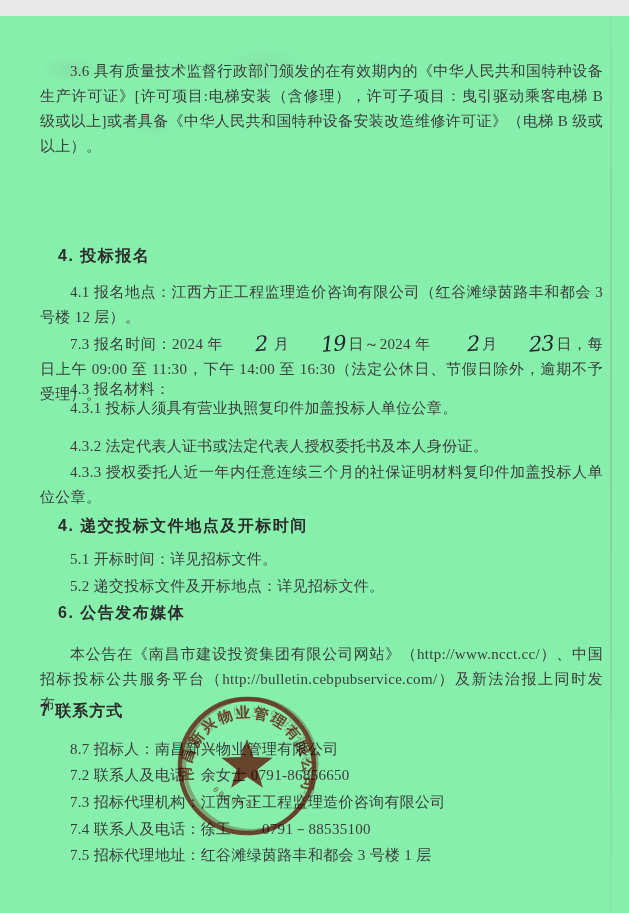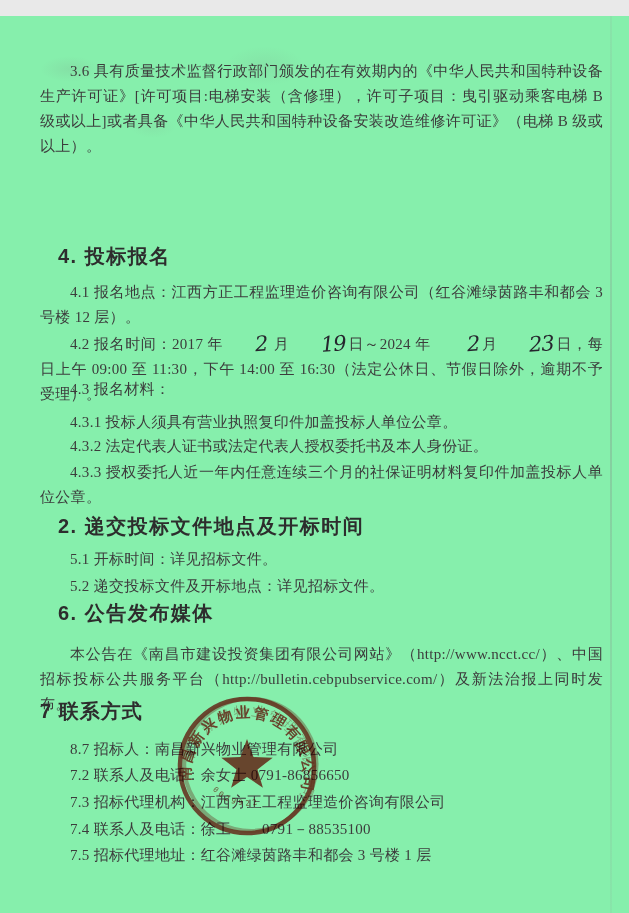--- a/index.html
+++ b/index.html
@@ -31,21 +31,21 @@
     font-size:15px; line-height:25px;
     letter-spacing:.3px;
     text-align:justify;
     text-indent:2em;
     color:#3c3c3c;
   }
   p.sub { text-align:left; }
   h2.sec {
     position:absolute; left:58px; right:26px;
     font-family:"Liberation Sans","DejaVu Sans",sans-serif;
-    font-size:20px; font-weight:bold; color:#2d2d2d;
+    font-size:16px; font-weight:bold; color:#2d2d2d;
     letter-spacing:1.5px; line-height:24px;
   }
   h2.sec.flush { left:40px; letter-spacing:1px; }
   .hw {
     display:inline-block;
     font-family:"DejaVu Serif","Liberation Serif",serif;
     font-style:italic;
     font-size:21px; line-height:16px;
     font-weight:500;
     color:#26262e;
@@ -69,28 +69,28 @@
   <div class="smudge a"></div>
   <div class="smudge b"></div>
   <div class="smudge c"></div>
   <div class="scanline"></div>
 
   <p class="body" style="top:43px">3.6 具有质量技术监督行政部门颁发的在有效期内的《中华人民共和国特种设备生产许可证》[许可项目:电梯安装（含修理），许可子项目：曳引驱动乘客电梯 B 级或以上]或者具备《中华人民共和国特种设备安装改造维修许可证》（电梯 B 级或以上）。</p>
 
   <h2 class="sec" style="top:228px">4.  投标报名</h2>
   <p class="body" style="top:264px">4.1 报名地点：江西方正工程监理造价咨询有限公司（红谷滩绿茵路丰和都会 3 号楼 12 层）。</p>
 
-  <p class="body" style="top:316px"><span>4.2 报名时间：2017 年</span><span class="hw">2</span><span> 月</span><span class="hw">19</span><span>日～2024 年 </span><span class="hw">2</span><span>月</span><span class="hw">23</span><span>日，每日上午 09:00 至 11:30，下午 14:00 至 16:30（法定公休日、节假日除外，逾期不予受理）。</span></p>
+  <p class="body" style="top:316px"><span>7.3 报名时间：2024 年</span><span class="hw">2</span><span> 月</span><span class="hw">19</span><span>日～2024 年 </span><span class="hw">2</span><span>月</span><span class="hw">23</span><span>日，每日上午 09:00 至 11:30，下午 14:00 至 16:30（法定公休日、节假日除外，逾期不予受理）。</span></p>
 
   <p class="sub" style="top:361px">4.3  报名材料：</p>
-  <p class="sub" style="top:394px">4.3.1 投标人须具有营业执照复印件加盖投标人单位公章。</p>
+  <p class="sub" style="top:380px">4.3.1 投标人须具有营业执照复印件加盖投标人单位公章。</p>
   <p class="sub" style="top:418px">4.3.2 法定代表人证书或法定代表人授权委托书及本人身份证。</p>
   <p class="body" style="top:444px">4.3.3 授权委托人近一年内任意连续三个月的社保证明材料复印件加盖投标人单位公章。</p>
 
-  <h2 class="sec" style="top:498px">2.  递交投标文件地点及开标时间</h2>
+  <h2 class="sec" style="top:498px">4.  递交投标文件地点及开标时间</h2>
   <p class="sub" style="top:531px">5.1 开标时间：详见招标文件。</p>
   <p class="sub" style="top:558px">5.2 递交投标文件及开标地点：详见招标文件。</p>
 
   <h2 class="sec" style="top:585px">6.  公告发布媒体</h2>
   <p class="body" style="top:626px">本公告在《南昌市建设投资集团有限公司网站》（http://www.ncct.cc/）、中国招标投标公共服务平台（http://bulletin.cebpubservice.com/）及新法治报上同时发布。</p>
 
   <h2 class="sec flush" style="top:683px">7 联系方式</h2>
   <p class="sub" style="top:721px">8.7 招标人：南昌新兴物业管理有限公司</p>
   <p class="sub" style="top:747px">7.2 联系人及电话：余女士 0791-86856650</p>
   <p class="sub" style="top:774px">7.3 招标代理机构：江西方正工程监理造价咨询有限公司</p>

